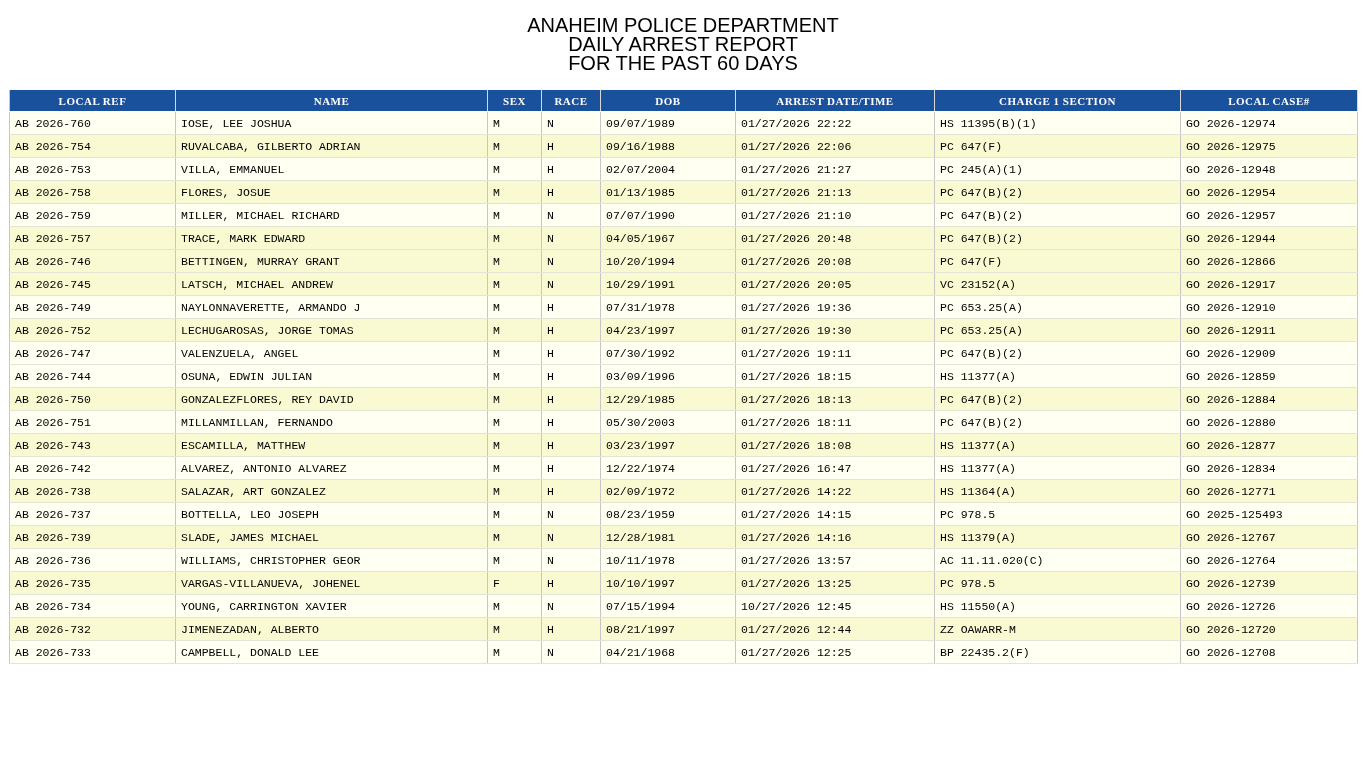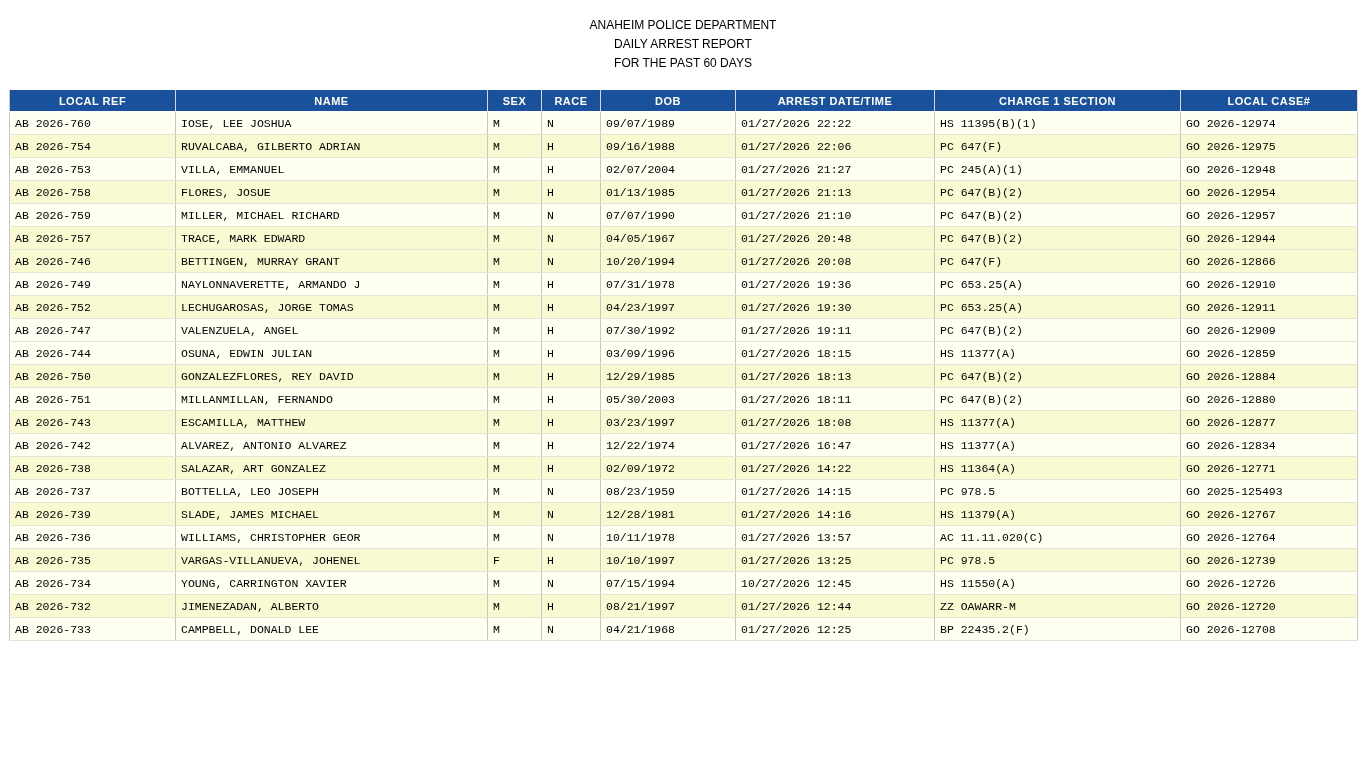--- a/index.html
+++ b/index.html
@@ -13,37 +13,37 @@
   .page {
     position: relative;
     width: 1366px;
     height: 768px;
     overflow: hidden;
   }
   .title {
     margin-top: 16px;
     text-align: center;
     font-family: "Liberation Sans", sans-serif;
-    font-size: 12px;
+    font-size: 20px;
     line-height: 19px;
     color: #000000;
   }
   table.report {
     position: absolute;
     left: 9px;
     top: 90px;
     width: 1348px;
     border-collapse: collapse;
     table-layout: fixed;
     border-left: 1px solid #c6c6c6;
   }
   table.report th {
     background: var(--header-bg, #1a519c);
     color: var(--header-text, #ffffff);
-    font-family: Liberation Sans, sans-serif;
+    font-family: Liberation Serif, serif;
     font-size: 11px;
     font-weight: bold;
     letter-spacing: 0.5px;
     height: 21px;
     padding: 0;
     text-align: center;
     border-right: 1px solid #d8d8d8;
     border-bottom: 1px solid #ffffff;
     white-space: nowrap;
     overflow: hidden;
@@ -161,20 +161,30 @@
         <tr class="even">
           <td>AB 2026-746</td>
           <td>BETTINGEN, MURRAY GRANT</td>
           <td>M</td>
           <td>N</td>
           <td>10/20/1994</td>
           <td>01/27/2026 20:08</td>
           <td>PC 647(F)</td>
           <td>GO 2026-12866</td>
         </tr>
+        <tr class="even">
+          <td>AB 2026-745</td>
+          <td>LATSCH, MICHAEL ANDREW</td>
+          <td>M</td>
+          <td>N</td>
+          <td>10/29/1991</td>
+          <td>01/27/2026 20:05</td>
+          <td>VC 23152(A)</td>
+          <td>GO 2026-12917</td>
+        </tr>
         <tr class="odd">
           <td>AB 2026-749</td>
           <td>NAYLONNAVERETTE, ARMANDO J</td>
           <td>M</td>
           <td>H</td>
           <td>07/31/1978</td>
           <td>01/27/2026 19:36</td>
           <td>PC 653.25(A)</td>
           <td>GO 2026-12910</td>
         </tr>

